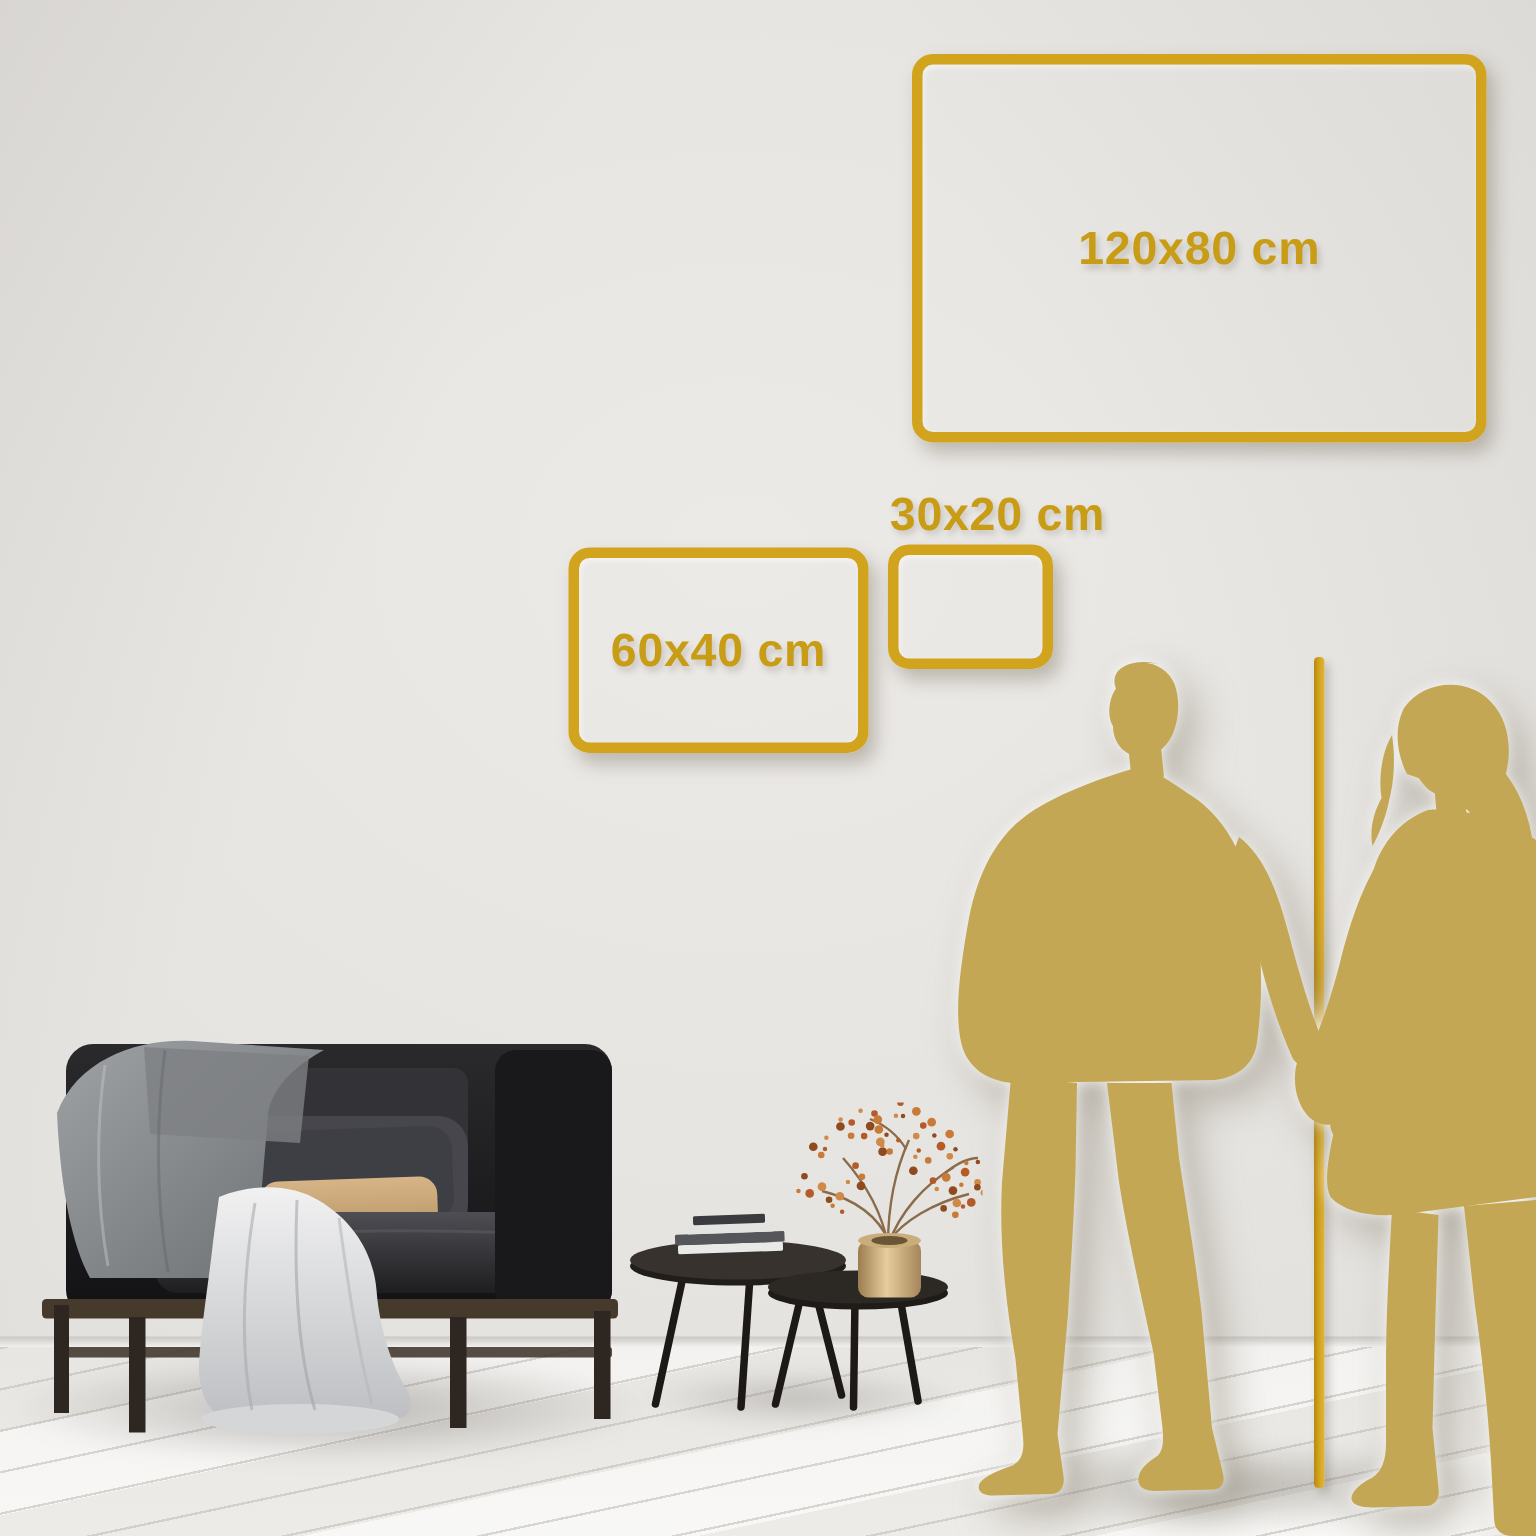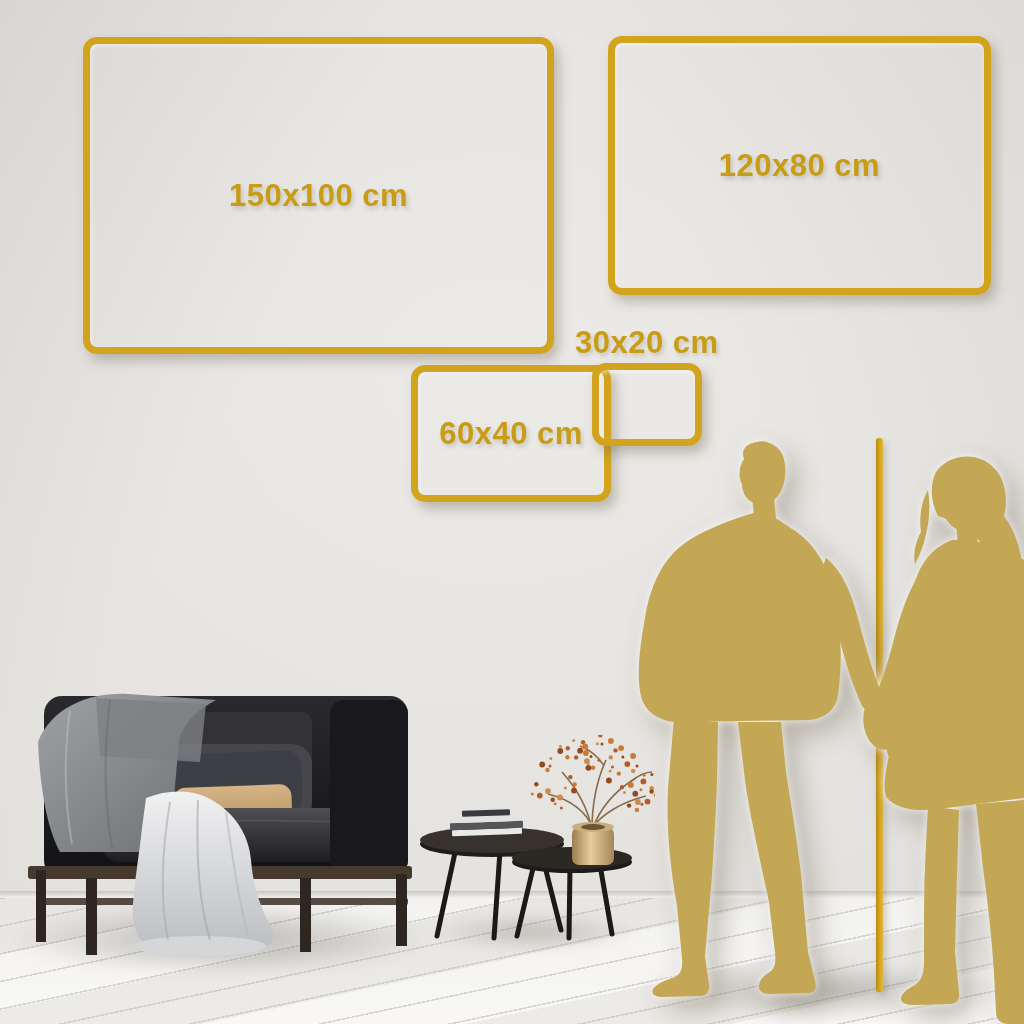--- a/index.html
+++ b/index.html
@@ -33,23 +33,23 @@
     box-shadow:5px 7px 12px rgba(112,104,88,.38), inset 1px 2px 4px rgba(255,255,255,.5);
     display:flex;align-items:center;justify-content:center;
   }
   .size-label{
     font-weight:800;font-size:31px;color:var(--gold-text);letter-spacing:.5px;
     text-shadow:2px 3px 4px rgba(110,100,85,.28);white-space:nowrap;
   }
   .frame-150x100{left:83px;top:37px;width:457px;height:303px;}
   .frame-120x80{left:566px;top:36px;width:369px;height:245px;margin-left:42px;}
   .frame-60x90{left:83px;top:364px;width:277px;height:184px;}
-  .frame-60x40{left:379px;top:365px;width:186px;height:123px;margin-left:32px;}
+  .frame-60x40{left:379px;top:365px;width:186px;height:123px;}
   .frame-30x20{left:592px;top:363px;width:96px;height:69px;}
-  .label-30x20{position:absolute;left:575px;top:325px;width:180px;text-align:left;z-index:2;}
+  .label-30x20{position:absolute;left:575px;top:325px;width:180px;text-align:center;z-index:2;}
   
   .height-label{position:absolute;left:796px;top:399px;width:160px;text-align:center;z-index:3;}
   .height-line{
     position:absolute;left:876px;top:438px;width:7px;height:554px;z-index:3;
     background:linear-gradient(90deg,#B8880F,var(--gold) 45%,#E0B63A);
     border-radius:3px;box-shadow:3px 4px 6px rgba(110,100,85,.3);
   }
   
   .scene-svg{position:absolute;z-index:4;}
   .couple-svg{
@@ -70,23 +70,20 @@
 <div id="stage">
 
   <div class="wall"></div>
   <div class="floor"></div>
   <div class="baseboard"></div>
 
   <div class="floor-shadow sh-sofa"></div>
   <div class="floor-shadow sh-tables"></div>
   <div class="floor-shadow sh-couple"></div>
 
-  <div class="frame frame-150x100">
-    <span class="size-label">150x100 cm</span>
-  </div>
   <div class="frame frame-120x80">
     <span class="size-label">120x80 cm</span>
   </div>
   <div class="frame frame-60x40">
     <span class="size-label">60x40 cm</span>
   </div>
   <div class="label-30x20">
     <span class="size-label">30x20 cm</span>
   </div>
   <div class="frame frame-30x20"></div>

